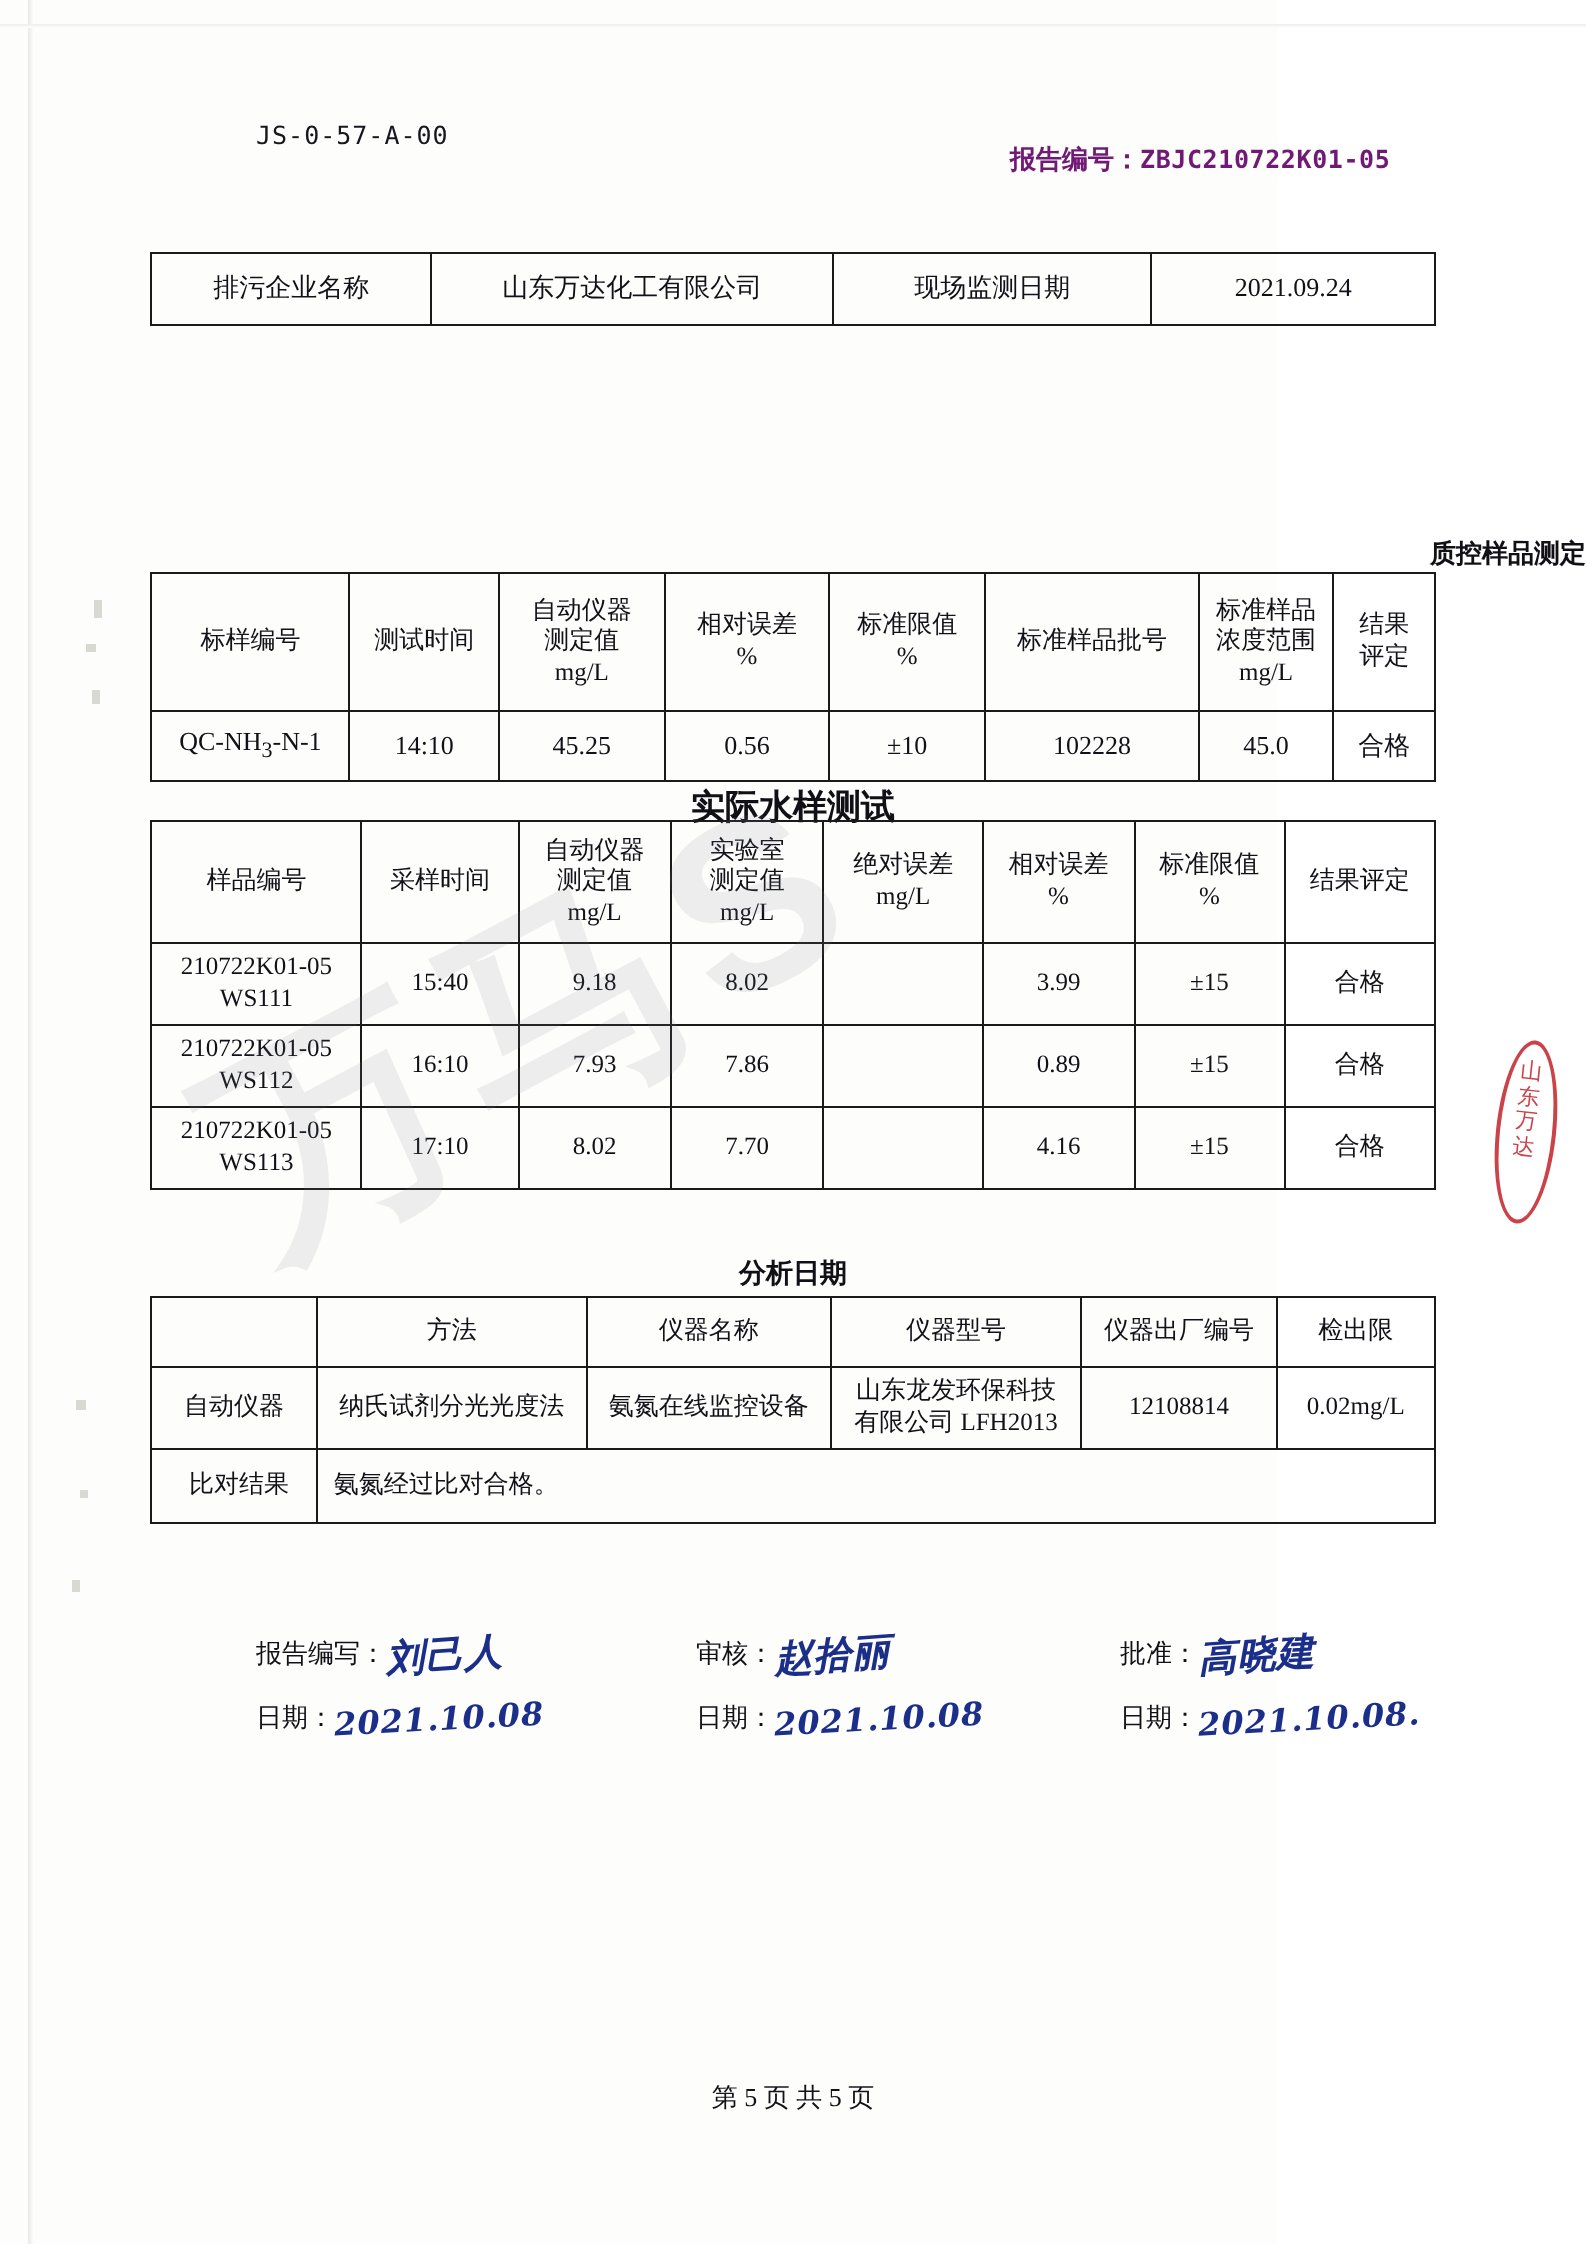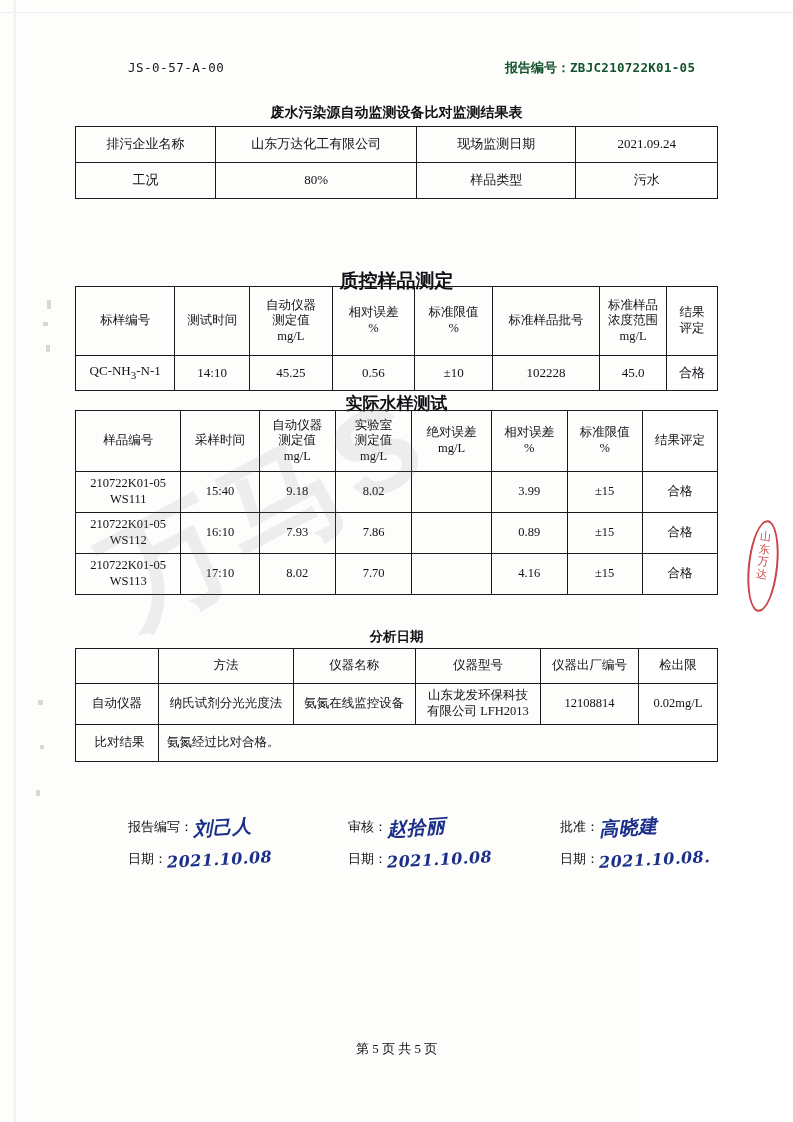--- a/index.html
+++ b/index.html
@@ -41,43 +41,43 @@
   .hdr-left {
     position: absolute;
     left: 128px; top: 60px;
     font-family: "DejaVu Sans Mono", monospace;
     font-size: 12.5px;
     letter-spacing: 0.5px;
     color: #16161d;
   }
   .hdr-right {
     position: absolute;
-    left: 505px; top: 59px;
+    left: 505px; top: 71px;
     font-size: 13px;
     font-weight: bold;
-    color: #14532d;
+    color: #701a75;
     white-space: nowrap;
   }
   .hdr-right .code {
     font-family: "DejaVu Sans Mono", monospace;
     font-size: 12.5px;
     letter-spacing: 0.3px;
   }
 
   .section-title {
     position: absolute;
     text-align: center;
     font-size: 14px;
     font-weight: bold;
     color: #101016;
     width: 100%;
     left: 0;
   }
   #title-main { top: 104px; }
-  #title-qc { top: 268px; font-size: 19px;}
+  #title-qc { top: 268px; font-size: 13px; text-align: right;}
   #title-sample { top: 392px; font-size: 17px;}
   #title-tech { top: 628px; font-size: 13.5px;}
 
   table.doc {
     position: absolute;
     border-collapse: collapse;
     font-size: 13px;
     background: transparent;
   }
   table.doc td, table.doc th {
@@ -219,35 +219,28 @@
   <div class="scan-mark" id="mk5"></div>
   <div class="scan-mark" id="mk6"></div>
 
   <div class="content">
 
     <div class="hdr-left">JS-0-57-A-00</div>
     <div class="hdr-right">
       <span>报告编号：</span><span class="code">ZBJC210722K01-05</span>
     </div>
 
-    <div class="section-title" id="title-main">废水污染源自动监测设备比对监测结果表</div>
 
     <table class="doc" id="t-info">
       <tbody>
           <tr>
         <td style="width:140px">排污企业名称</td>
         <td style="width:204px">山东万达化工有限公司</td>
         <td style="width:160px">现场监测日期</td>
         <td style="width:139px">2021.09.24</td>
-      </tr>
-      <tr>
-        <td>工况</td>
-        <td>80%</td>
-        <td>样品类型</td>
-        <td>污水</td>
       </tr>
     </tbody>
       </table>
 
     <div class="section-title" id="title-qc">质控样品测定</div>
 
     <table class="doc" id="t-qc">
       <tbody>
           <tr class="head">
         <td style="width:96px">标样编号</td>

